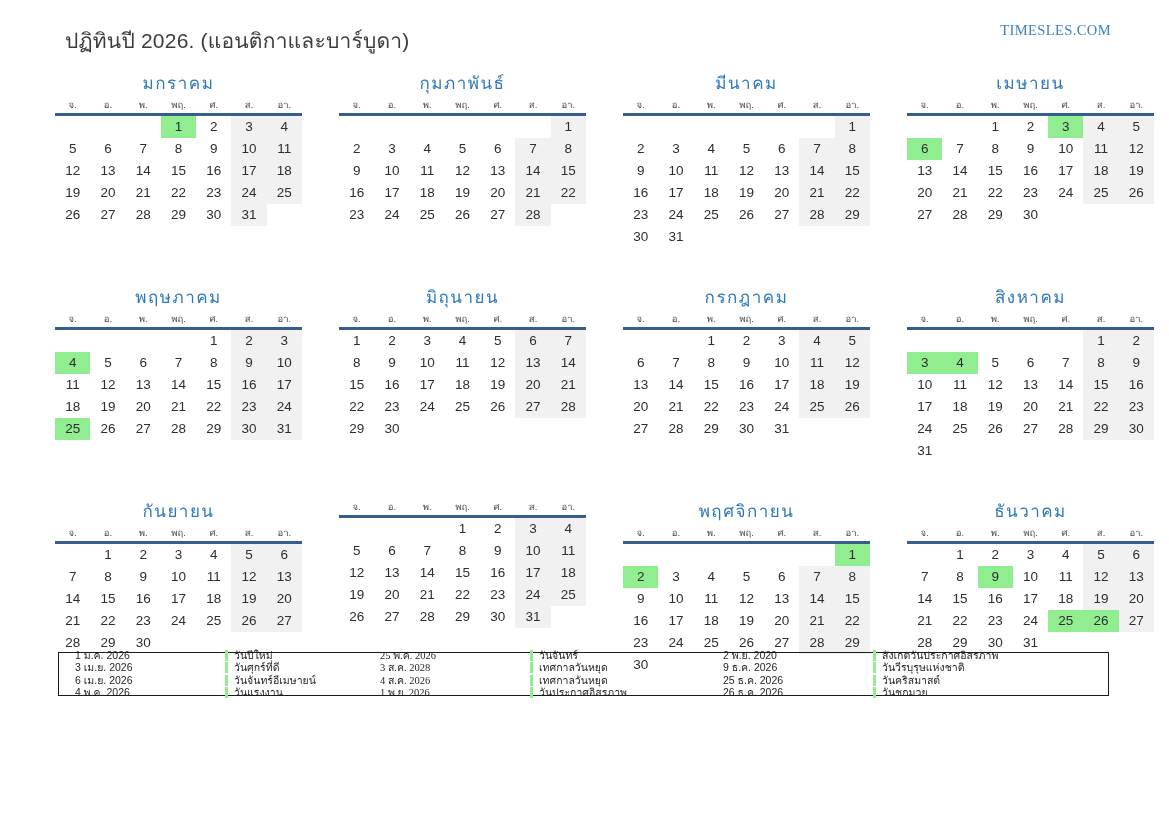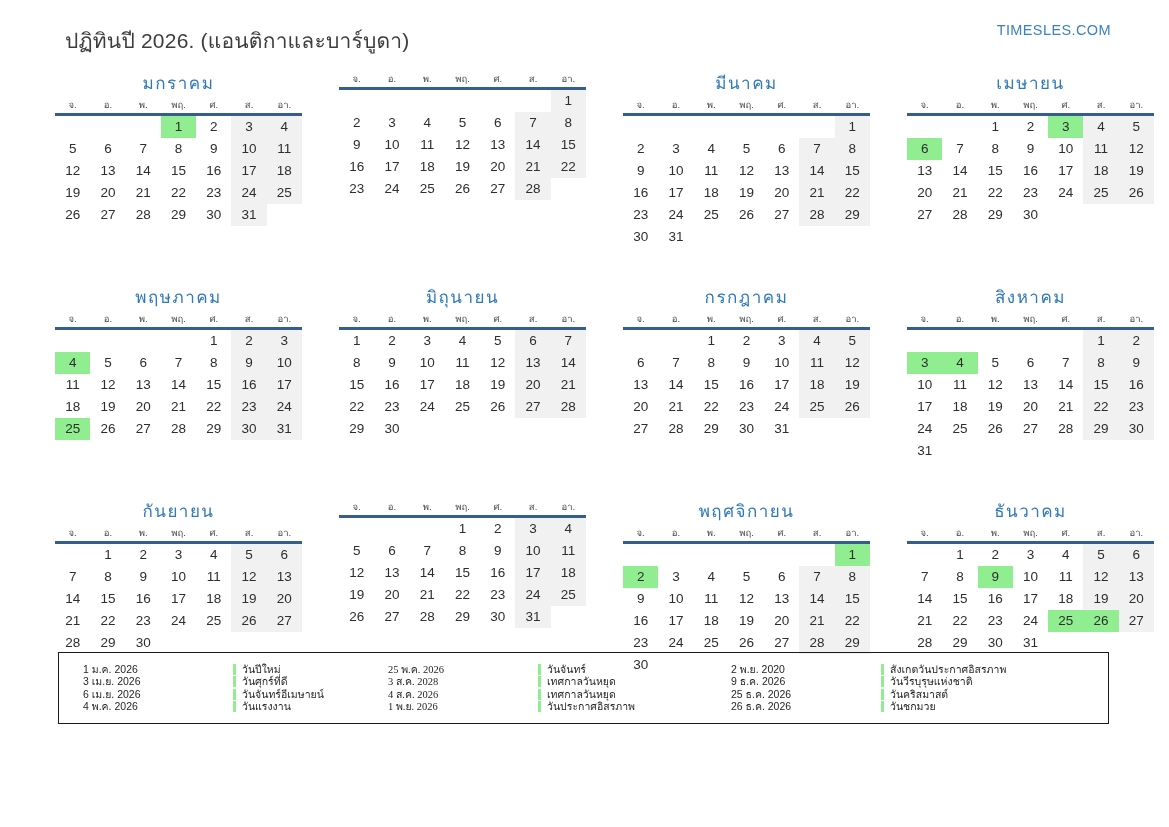--- a/index.html
+++ b/index.html
@@ -9,20 +9,21 @@
     -webkit-font-smoothing:antialiased;
   }
   .page-title {
     position:absolute; left:57px; top:16px; margin:8px;
     font-size:21px; font-weight:400; color:#3d3d3d; letter-spacing:.2px;
   }
   .site-link {
     position:absolute; right:58px; top:22px;
     font-size:14.5px; color:#3b82c4; text-decoration:none; letter-spacing:.4px;
     cursor:pointer;
+    font-family:Liberation Serif, serif;
   }
   .months-grid {
     position:absolute; left:55px; top:72px;
     display:grid; grid-template-columns:repeat(4,247px);
     column-gap:18px; row-gap:17px;gap:37px;
   }
   .month { width:247px; height:177px; }
   .month-title {
     text-align:center; font-size:17px; color:#2e79ba;
     height:26px; line-height:24px; letter-spacing:1.5px;
@@ -33,23 +34,23 @@
   }
   .wd { text-align:center; font-size:9.5px; color:#454545; line-height:13px; }
   .mgrid { display:grid; grid-template-columns:repeat(7,1fr); }
   .cell {
     height:22px; text-align:center; font-size:13.5px; line-height:22px;
     color:#2e2e2e;
   }
   .cell.wknd { background:#f1f1f1; }
   .cell.hol  { background:#90ee90; }
   .legend {
-    position:absolute; left:58px; top:652px; width:1051px; height:72px;
+    position:absolute; left:58px; top:652px; width:1051px; height:44px;
     border:1px solid #1a1a1a; box-sizing:border-box;
-    display:flex; align-items:center; padding-left:24px;
+    display:flex; align-items:center; padding-left:16px;
   }
   .legend-pair { display:flex; flex-direction:column; justify-content:center; }
   .legend-pair.p1 { width:305px; }
   .legend-pair.p2 { width:343px;font-family:Liberation Serif, serif; }
   .legend-pair.p3 { flex:1; }
   .legend-row { display:flex; align-items:center; height:12.5px; }
   .l-date { width:150px; font-size:10.5px; color:#1f1f1f; }
   .l-name { display:flex; align-items:center; font-size:10.5px; color:#1f1f1f; }
   .bar { width:3px; height:11px; background:#90ee90; margin-right:6px; flex:none; }
 </style>
@@ -103,20 +104,21 @@
         <div class="cell">26</div>
         <div class="cell">27</div>
         <div class="cell">28</div>
         <div class="cell">29</div>
         <div class="cell">30</div>
         <div class="cell wknd">31</div>
         <div class="cell"></div>
       </div>
     </div>
     <div class="month">
+      <div class="month-title">กุมภาพันธ์</div>
       <div class="weekday-row">
         <span class="wd">จ.</span>
         <span class="wd">อ.</span>
         <span class="wd">พ.</span>
         <span class="wd">พฤ.</span>
         <span class="wd">ศ.</span>
         <span class="wd">ส.</span>
         <span class="wd">อา.</span>
       </div>
       <div class="mgrid">

